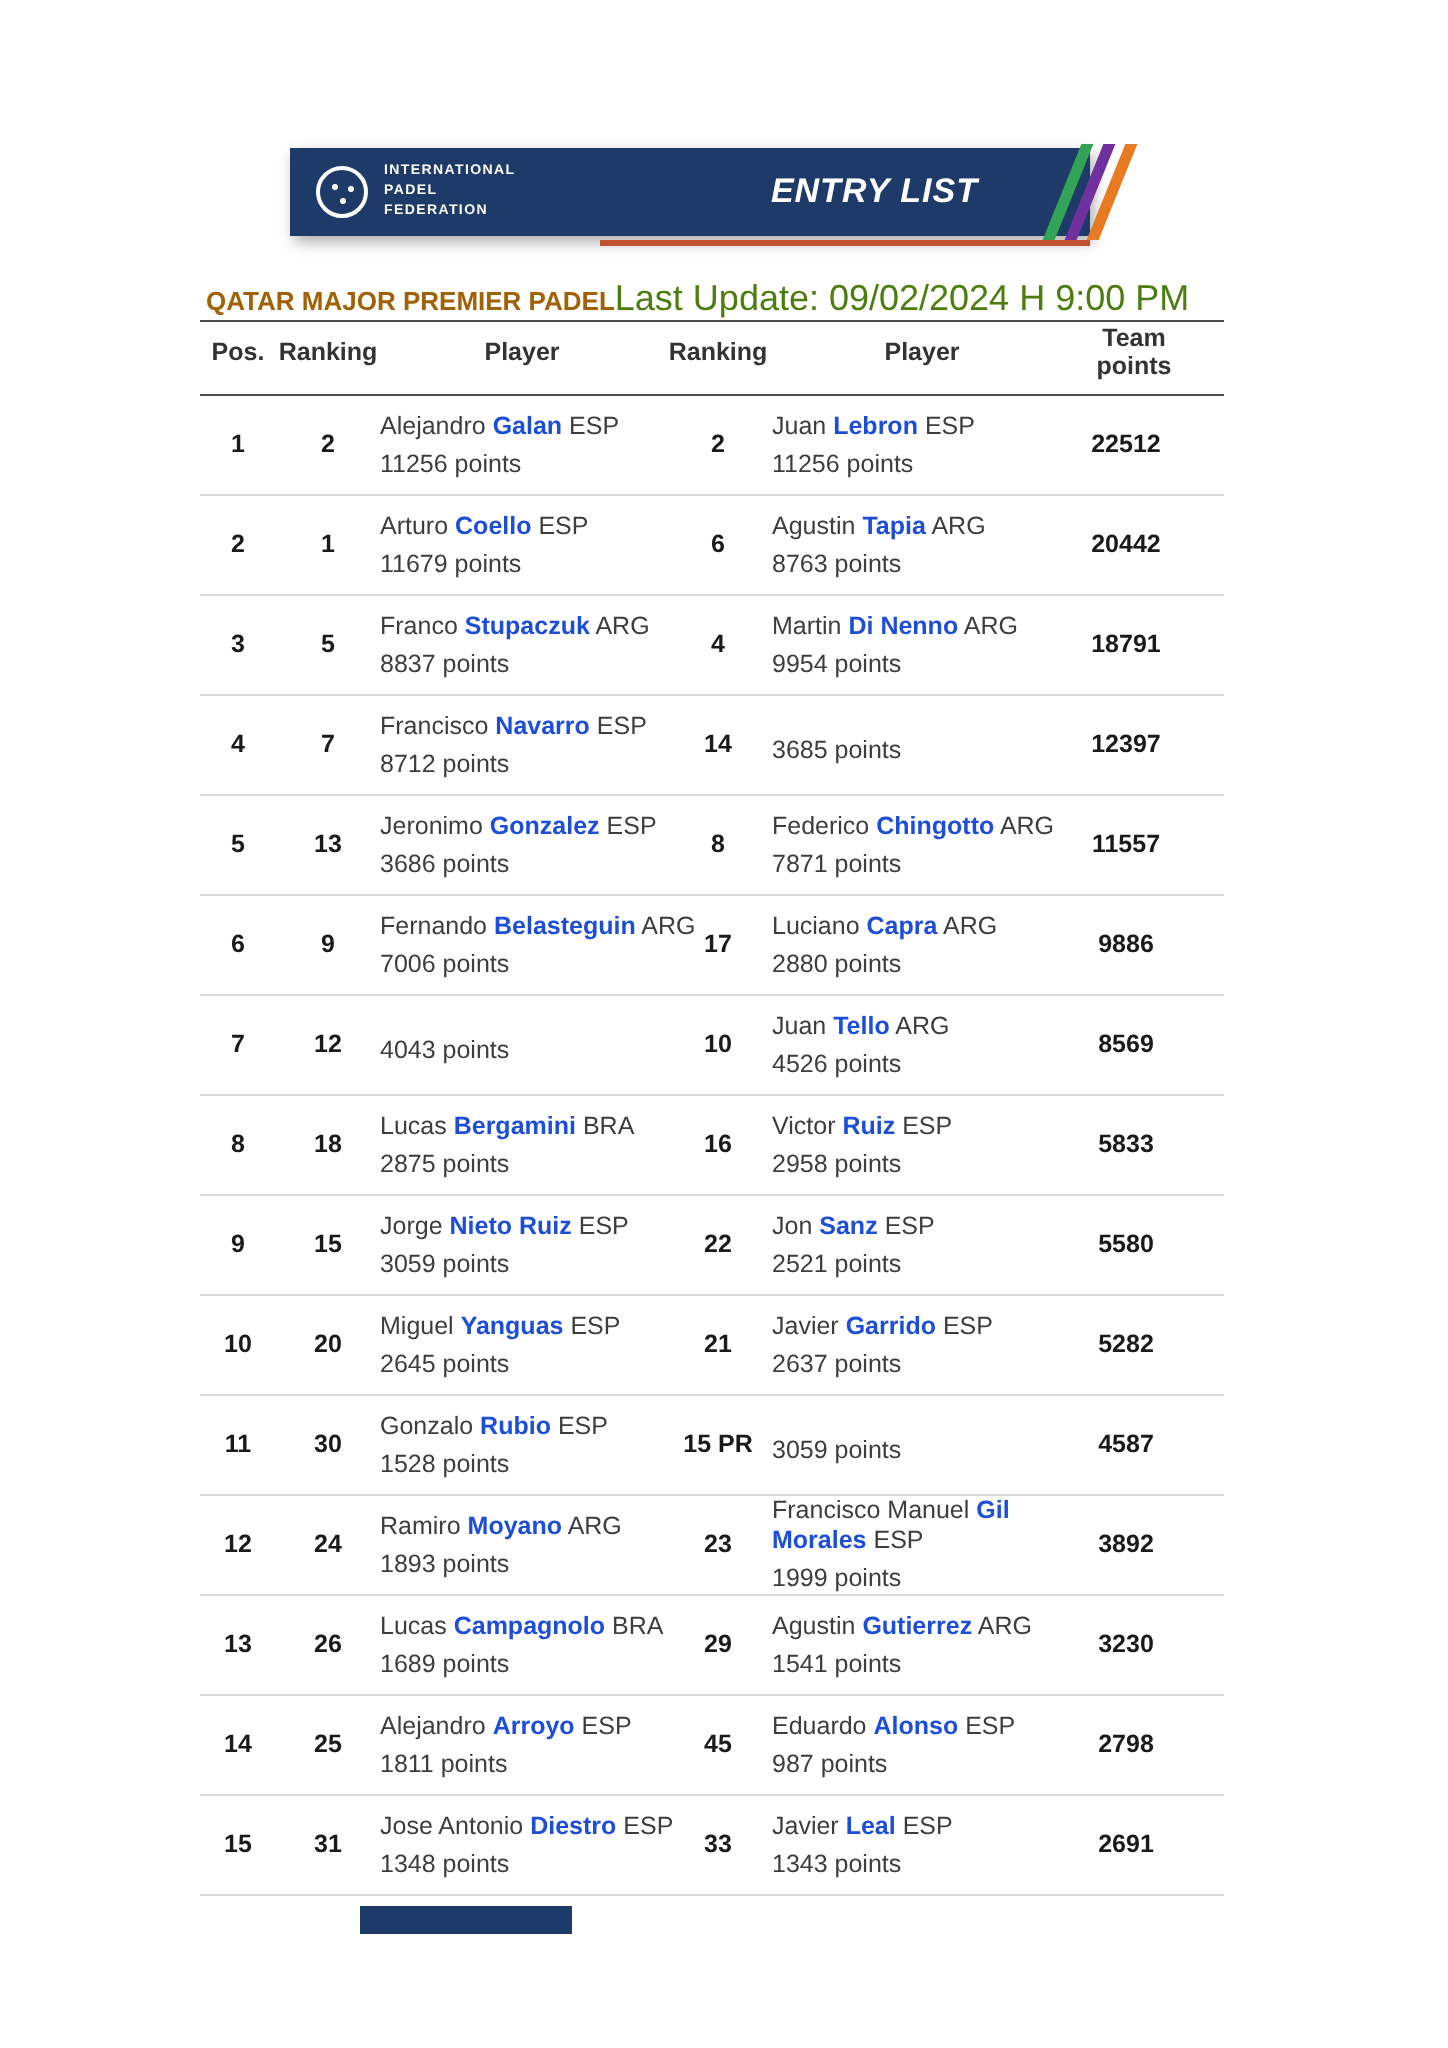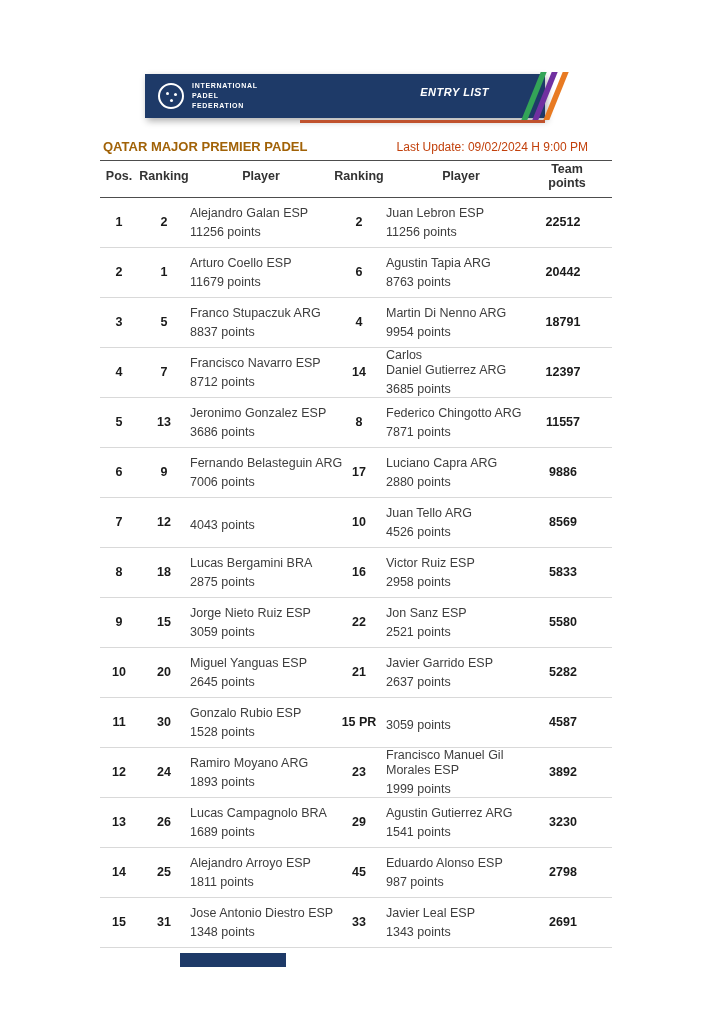--- a/index.html
+++ b/index.html
@@ -19,35 +19,35 @@
   }
   .logo-icon::before{
     content:"";position:absolute;left:6px;top:7px;width:3px;height:3px;
     background:#fff;border-radius:50%;
     box-shadow:8px 1px 0 #fff,4px 7px 0 #fff;
   }
   .logo-text{display:flex;flex-direction:column;color:#fff;font-size:7px;
     font-weight:700;letter-spacing:.7px;line-height:1.4}
   .entry-title{
     position:absolute;right:56px;top:12px;color:#fff;font-style:italic;
-    font-weight:700;font-size:11px;letter-spacing:.5px;white-space:nowrap;
+    font-weight:700;font-size:17px;letter-spacing:.5px;white-space:nowrap;
   }
   .stripes{position:absolute;right:-14px;top:-2px;height:48px;display:flex;gap:5px}
   .stripe{width:6px;height:100%;transform:skewX(-22deg)}
   .stripe.green{background:#33a457}
   .stripe.purple{background:#7030a0}
   .stripe.orange{background:#e87a22}
   .accent-line{position:absolute;left:300px;top:120px;width:245px;height:3px;background:#c0522d}
   
   .title-row{
     position:absolute;left:100px;top:139px;width:510px;
     display:flex;justify-content:space-between;align-items:baseline;
   }
   .doc-title{color:#a16207;font-weight:700;font-size:13px;margin-left:3px;white-space:nowrap}
-  .last-update{color:#c2410c;font-size:12px;margin-right:22px;white-space:nowrap}
+  .last-update{color:#4d7c0f;font-size:18px;margin-right:22px;white-space:nowrap}
   
   .table{position:absolute;left:100px;top:160px;width:512px;font-size:12.5px}
   .thead{
     display:flex;align-items:center;
     border-top:1px solid #4d4d4d;border-bottom:1px solid #4d4d4d;
     padding:1px 0 6px;min-height:25px;
   }
   .hdr{font-weight:700;color:#333;text-align:center;line-height:1.15}
   .trow{display:flex;align-items:center;min-height:49px;border-bottom:1px solid #d9d9d9}
   .c{box-sizing:border-box}
@@ -57,21 +57,21 @@
   .c-rank2{width:54px;text-align:center}
   .c-p2{width:150px}
   .c-team{width:76px;text-align:center}
   .c-team.val{text-align:center;padding-right:22px}
   .c-team.hdr{padding-right:14px}
   .num{font-weight:700;color:#1a1a1a}
   .c-player{display:flex;flex-direction:column;justify-content:center;overflow:visible}
   .pname{white-space:pre-line;line-height:1.15;color:#3d3d3d}
   .c-p1 .pname{width:165px}
   .c-p2 .pname{width:150px}
-  .ln{font-weight:400;color:#404040}
+  .ln{font-weight:700;color:#1d4ed8}
   .ppoints{margin-top:5px;color:#3d3d3d}
   
   .footer-bar{position:absolute;left:180px;top:953px;width:106px;height:14px;background:#1e3a68}
 </style>
 </head>
 <body>
 
 <div class="banner">
   <div class="logo">
     <span class="logo-icon"></span>
@@ -152,22 +152,20 @@
 
   <div class="trow">
     <div class="c c-pos"><span class="num">4</span></div>
     <div class="c c-rank1"><span class="num">7</span></div>
     <div class="c c-p1 c-player">
       <div class="pname"><span class="fn">Francisco</span> <span class="ln">Navarro</span> <span class="cc">ESP</span></div>
       <div class="ppoints">8712 points</div>
     </div>
     <div class="c c-rank2"><span class="num">14</span></div>
     <div class="c c-p2 c-player">
-      <div class="pname"><span class="fn">Carlos
-Daniel</span> <span class="ln">Gutierrez</span> <span class="cc">ARG</span></div>
       <div class="ppoints">3685 points</div>
     </div>
     <div class="c c-team val"><span class="num">12397</span></div>
   </div>
 
   <div class="trow">
     <div class="c c-pos"><span class="num">5</span></div>
     <div class="c c-rank1"><span class="num">13</span></div>
     <div class="c c-p1 c-player">
       <div class="pname"><span class="fn">Jeronimo</span> <span class="ln">Gonzalez</span> <span class="cc">ESP</span></div>

